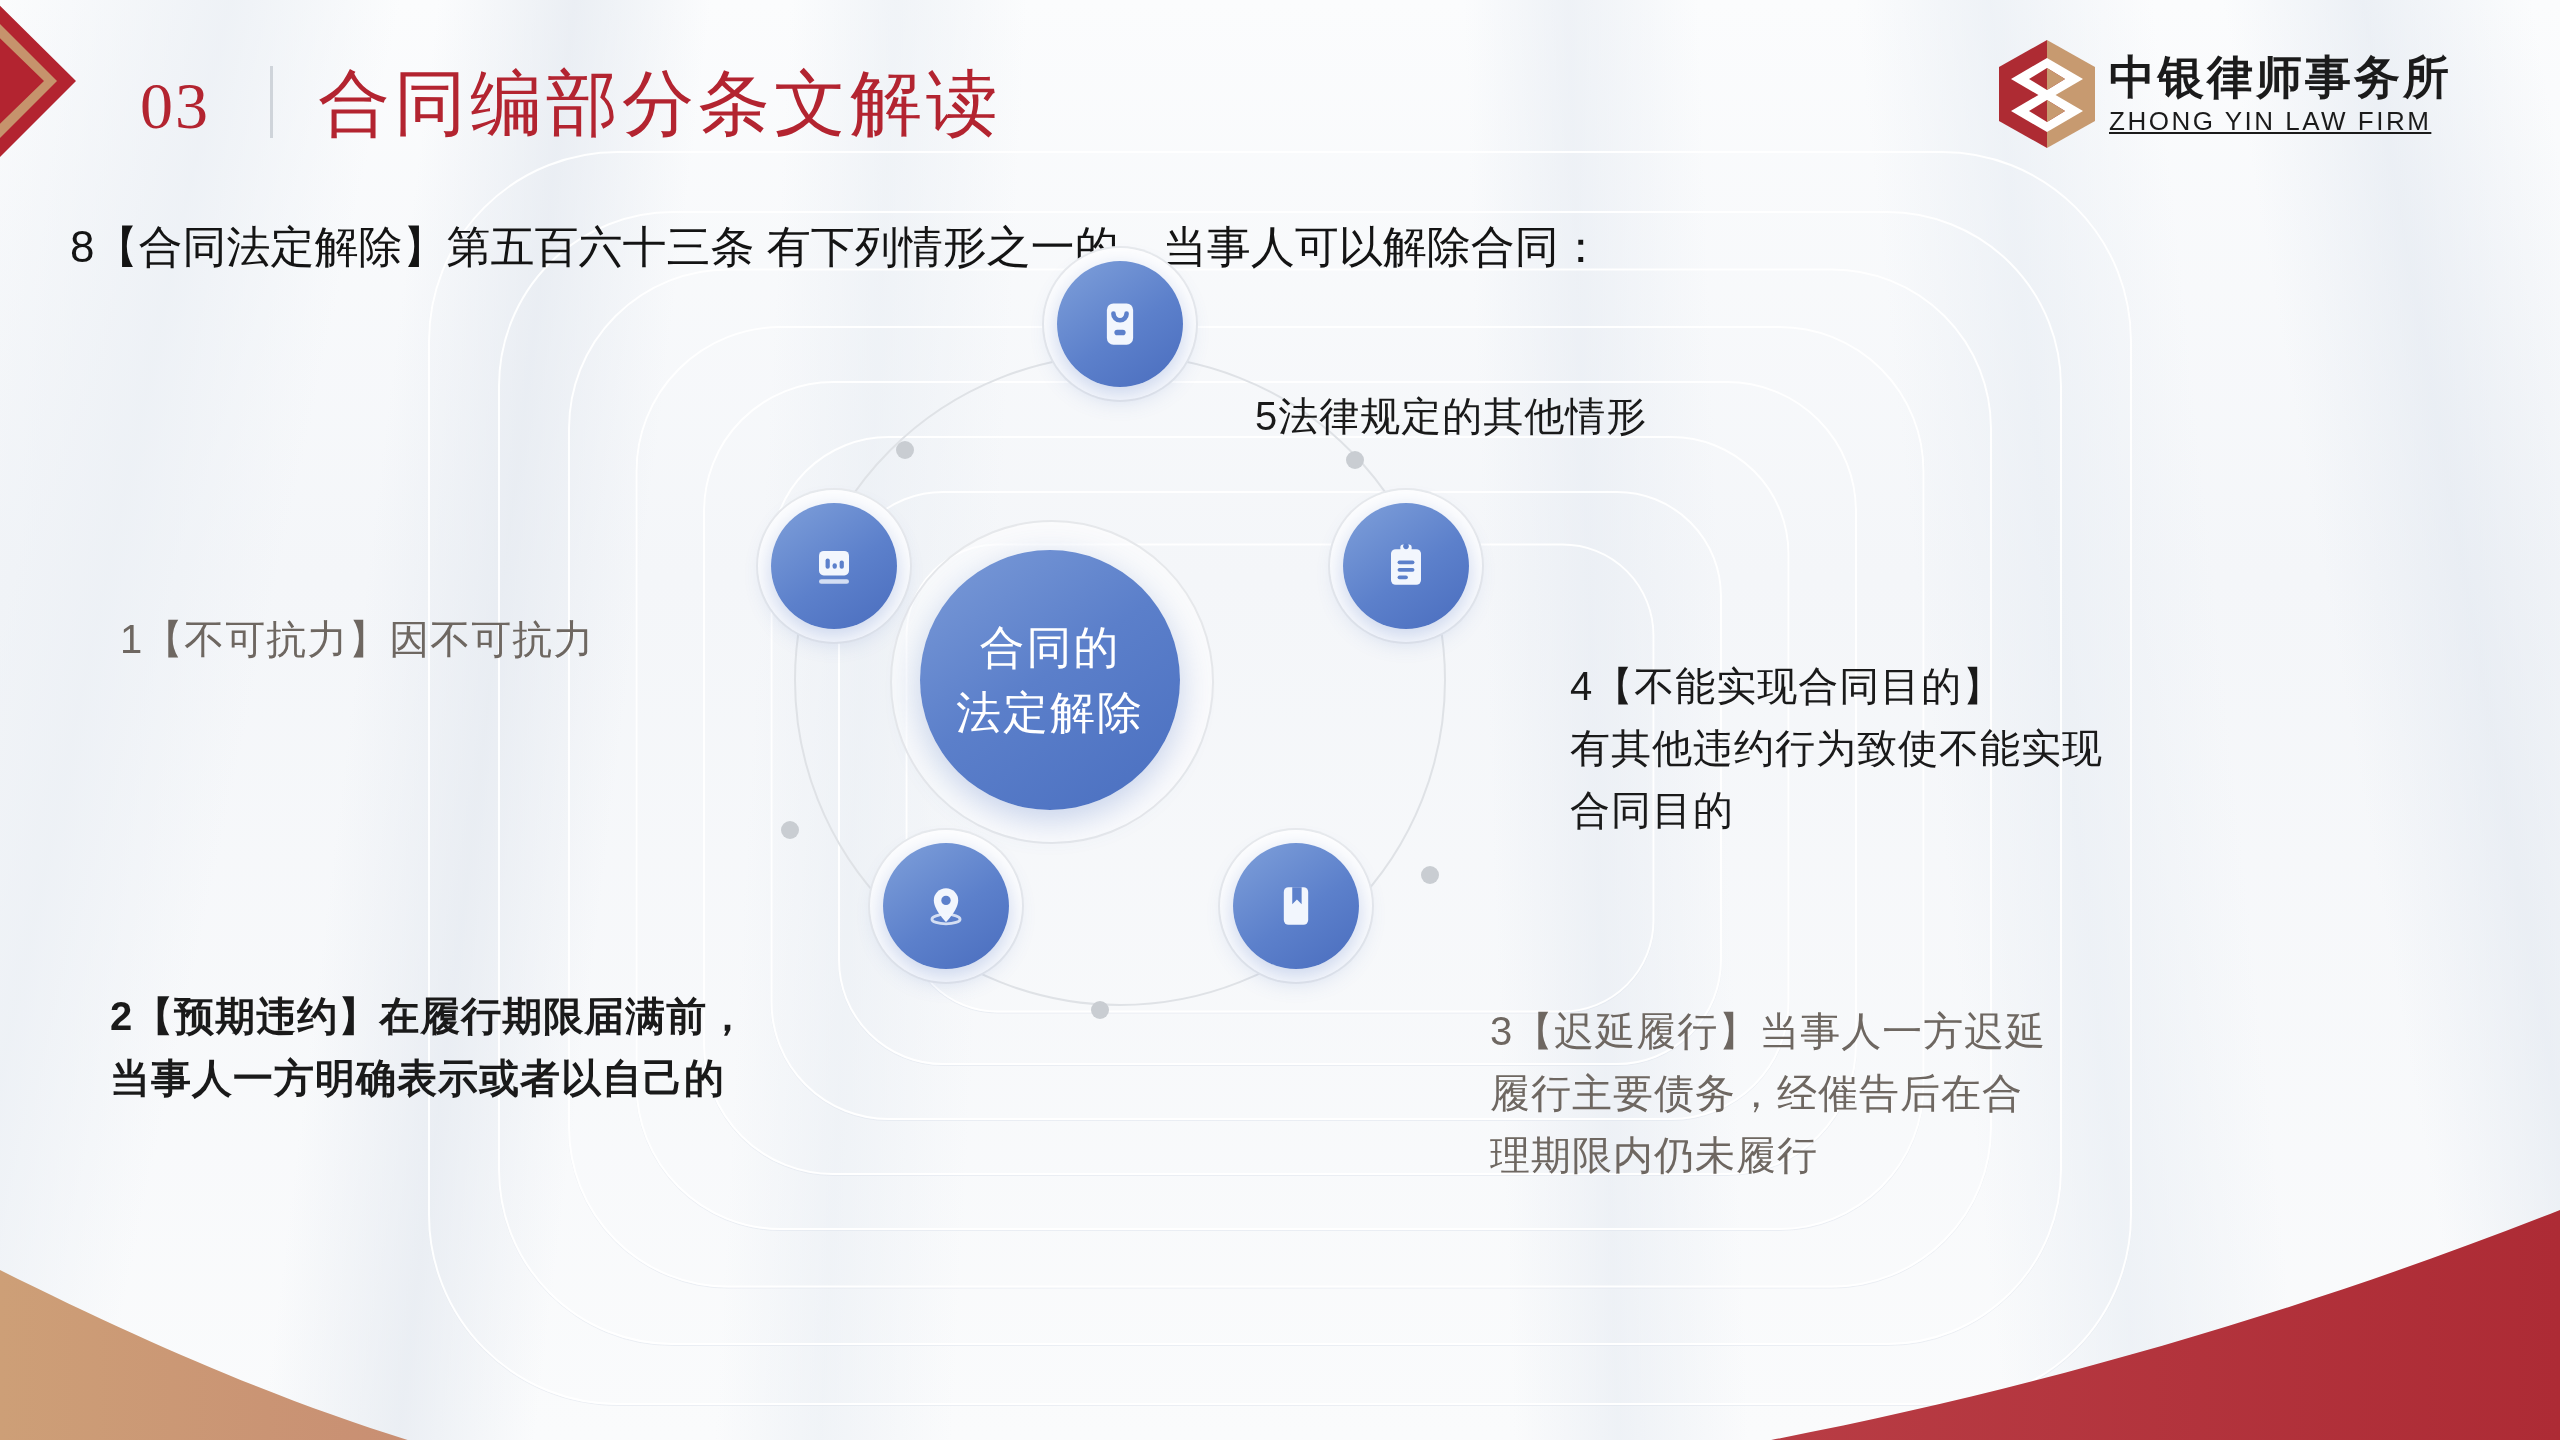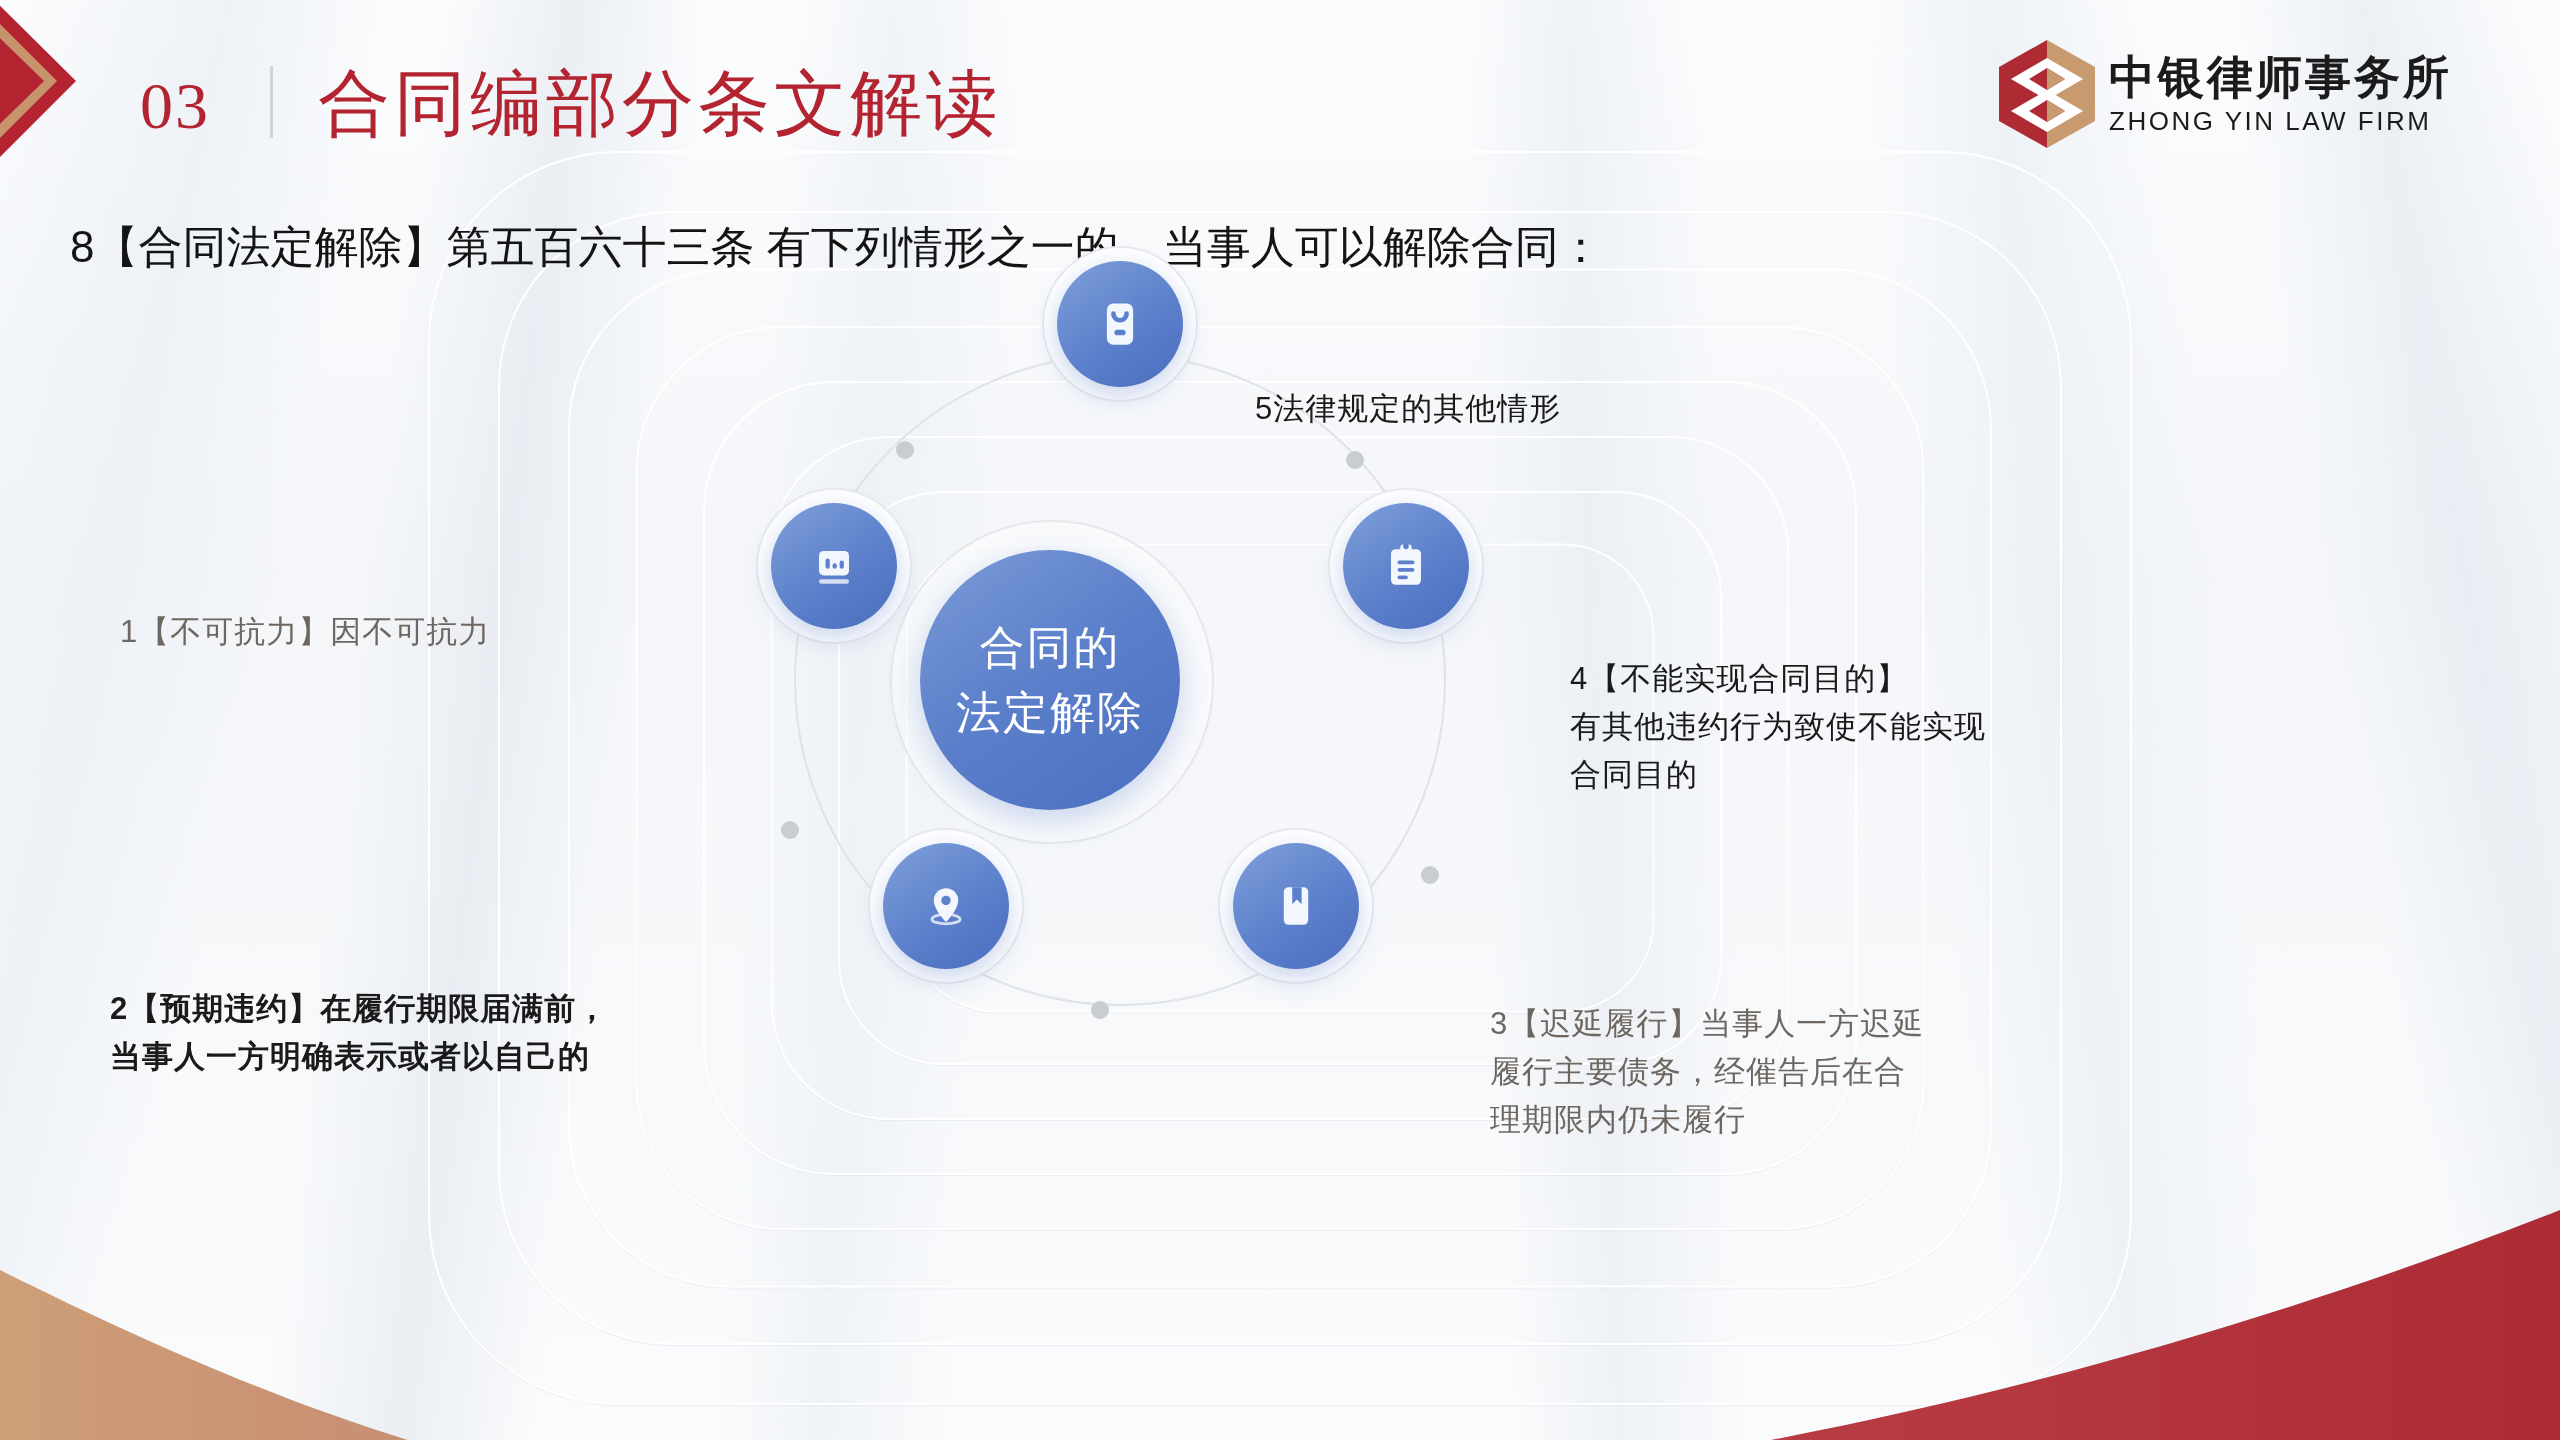--- a/index.html
+++ b/index.html
@@ -39,21 +39,21 @@
   .sec-num{position:absolute;left:140px;top:40px;font-size:66px;color:#b32430;
      letter-spacing:2px;font-family:"Liberation Serif","DejaVu Serif",serif;}
   .sec-div{position:absolute;left:270px;top:38px;width:3px;height:72px;background:#cfd4da;}
   .sec-title{position:absolute;left:318px;top:28px;font-size:72px;color:#b32430;
      letter-spacing:4px;font-weight:400;white-space:nowrap;}
 
   
   .logo{position:absolute;right:108px;top:38px;display:flex;align-items:center;gap:6px;}
   .logo-text{display:flex;flex-direction:column;line-height:1;}
   .logo-cn{font-size:46px;color:#1b1b1b;letter-spacing:3px;font-weight:700;}
-  .logo-en{font-size:26px;color:#1b1b1b;letter-spacing:2.5px;margin-top:8px;font-weight:400;}
+  .logo-en{font-size:26px;color:#1b1b1b;letter-spacing:2.5px;margin-top:8px;font-weight:400;text-decoration:underline;}
 
   
   .heading{position:absolute;left:70px;top:218px;font-size:44px;color:#141414;
      letter-spacing:0px;white-space:nowrap;}
 
   
   .diagram{position:absolute;left:730px;top:310px;width:780px;height:790px;}
   .ring-path{position:absolute;left:0;top:0;width:780px;height:790px;}
 
   .center-halo{position:absolute;left:160px;top:210px;width:320px;height:320px;
@@ -73,21 +73,21 @@
      display:flex;align-items:center;justify-content:center;}
   .node svg{width:60px;height:60px;display:block;}
 
   .n-top{left:314px;top:-62px;}
   .n-right{left:600px;top:180px;}
   .n-br{left:490px;top:520px;}
   .n-bl{left:140px;top:520px;}
   .n-left{left:28px;top:180px;}
 
   
-  .blk{position:absolute;font-size:31px;line-height:1.55;letter-spacing:1px;}
+  .blk{position:absolute;font-size:40px;line-height:1.55;letter-spacing:1px;}
   .blk.dark{color:#1a1a1a;}
   .blk.muted{color:#6e6761;}
 
   .b1{left:120px;top:608px;width:620px;}
   .b2{left:110px;top:985px;width:700px;font-weight:bold;}
   .b3{left:1490px;top:1000px;width:660px;text-align:left;}
   .b4{left:1570px;top:655px;width:640px;}
   .b5{left:1255px;top:385px;width:620px;}
 
   

